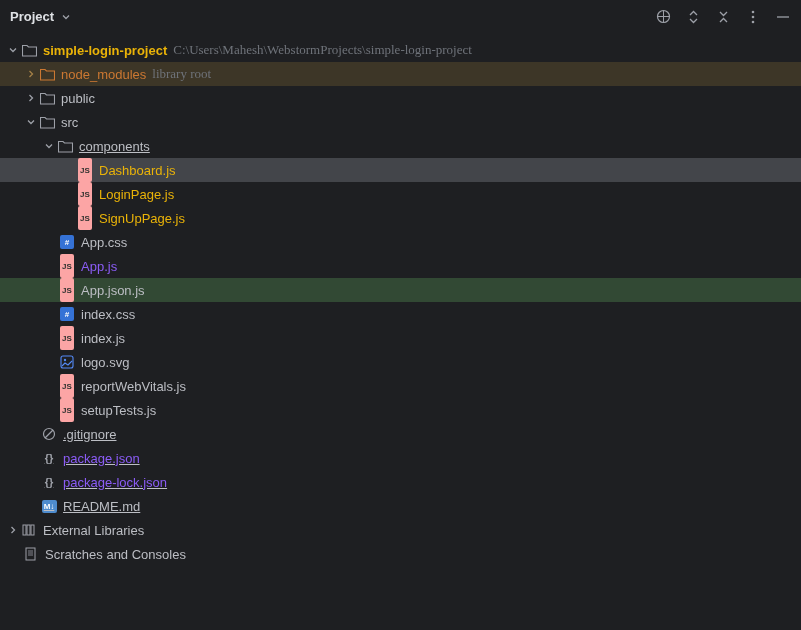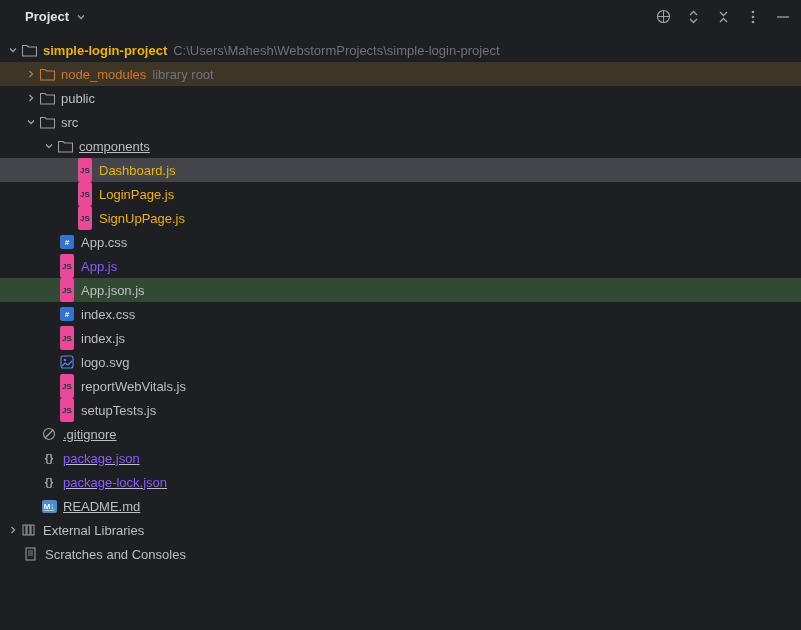--- a/index.html
+++ b/index.html
@@ -12,21 +12,20 @@
       height: 630px;
       overflow: hidden;
     }
     .header {
       display: flex;
       align-items: center;
       justify-content: space-between;
       height: 34px;
       padding: 0 10px;
       border-bottom: 1px solid #1e1f22;
-      margin-left: 15px;
     }
     .header-left {
       display: flex;
       align-items: center;
       gap: 4px;
     }
     .header-title {
       color: #dfe1e5;
       font-weight: 600;
       font-size: 13px;
@@ -70,26 +69,26 @@
       width: 16px;
       height: 16px;
       margin-right: 6px;
       flex-shrink: 0;
       display: flex;
       align-items: center;
       justify-content: center;
     }
     .label { white-space: nowrap; }
     .label.bold { font-weight: 700; color: #eab308; }
-    .label.muted { color: #6f737a; margin-left: 6px; }
+    .label.muted { color: #6f737a; margin-left: 6px; font-family: Liberation Serif, serif; }
     .label.excluded { color: #cc7832; }
     .label.vcs-new { color: #eab308; }
     .label.link { color: #8b5cf6; }
     .js-badge {
-      width: 14px; height: 24px; background: #ec4899; border-radius: 2px;
+      width: 14px; height: 24px; background: #fca5a5; border-radius: 2px;
       display: flex; align-items: center; justify-content: center;
       font-size: 8px; font-weight: 700; color: #323330;
     }
     .css-badge {
       width: 14px; height: 14px; background: #3572d6; border-radius: 2px;
       display: flex; align-items: center; justify-content: center;
       font-size: 8px; font-weight: 700; color: #fff;
     }
     .json-badge {
       width: 14px; height: 14px;

